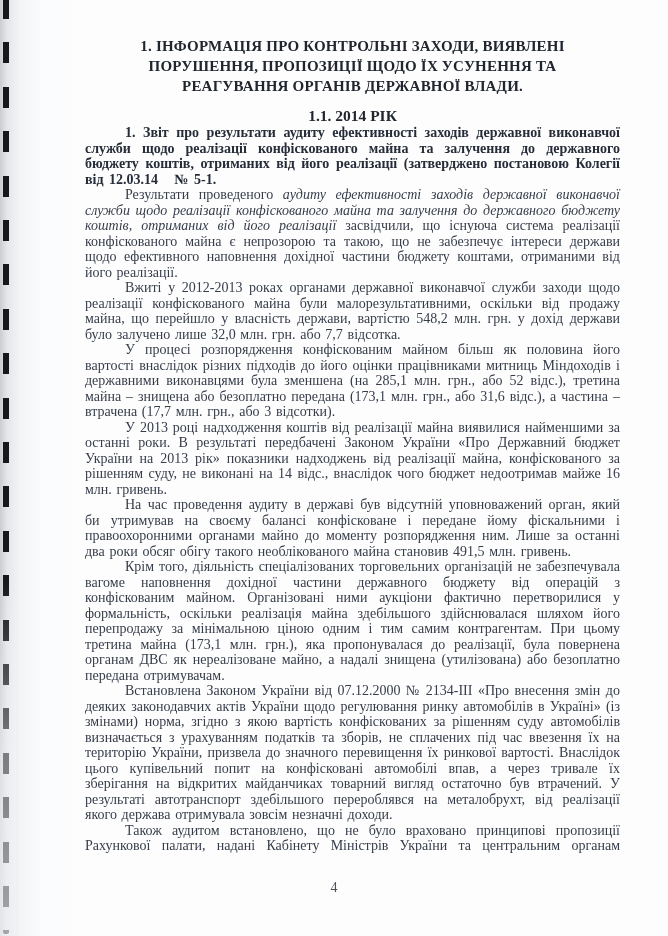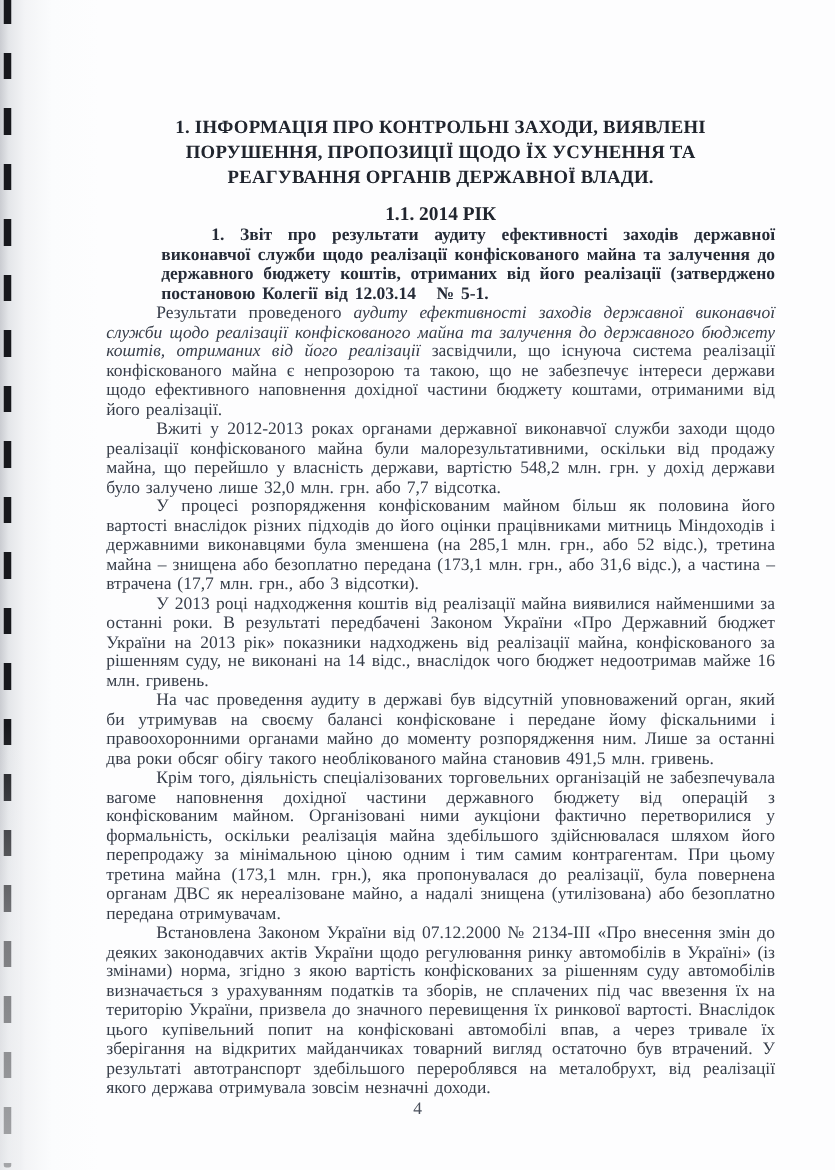--- a/index.html
+++ b/index.html
@@ -47,21 +47,21 @@
       rgba(248,249,250,0) 62%,
       rgba(244,245,247,0.45) 80%,
       rgba(241,242,244,0.65) 100%
     );
   }
   .content {
     position: absolute;
     left: 85px;
     top: 0;
     width: 535px;
-    padding-top: 92px;
+    padding-top: 36px;
   }
   h1.doc-title {
     margin: 0 auto;
     max-width: 505px;
     font-size: 15px;
     line-height: 20px;
     font-weight: bold;
     text-align: center;
     color: #20252e;
     letter-spacing: 0.2px;
@@ -79,21 +79,20 @@
     font-size: 14px;
     line-height: 15.5px;
     text-align: justify;
     text-indent: 40px;
     word-spacing: 1.2px;
   }
   .body-text p.bold {
     font-weight: bold;
     color: #262c38;
     word-spacing: 2px;
-    margin-left: 44px;
   }
   .body-text p i {
     font-style: italic;
   }
   .body-text p.justify-last {
     text-align-last: justify;
   }
   .page-number {
     position: absolute;
     left: 0;
@@ -129,19 +128,20 @@
       <p>У процесі розпорядження конфіскованим майном більш як половина його вартості внаслідок різних підходів до його оцінки працівниками митниць Міндоходів і державними виконавцями була зменшена (на 285,1 млн. грн., або 52 відс.), третина майна – знищена або безоплатно передана (173,1 млн. грн., або 31,6 відс.), а частина – втрачена (17,7 млн. грн., або 3 відсотки).</p>
 
       <p>У 2013 році надходження коштів від реалізації майна виявилися найменшими за останні роки. В результаті передбачені Законом України «Про Державний бюджет України на 2013 рік» показники надходжень від реалізації майна, конфіскованого за рішенням суду, не виконані на 14 відс., внаслідок чого бюджет недоотримав майже 16 млн. гривень.</p>
 
       <p>На час проведення аудиту в державі був відсутній уповноважений орган, який би утримував на своєму балансі конфісковане і передане йому фіскальними і правоохоронними органами майно до моменту розпорядження ним. Лише за останні два роки обсяг обігу такого необлікованого майна становив 491,5 млн. гривень.</p>
 
       <p>Крім того, діяльність спеціалізованих торговельних організацій не забезпечувала вагоме наповнення дохідної частини державного бюджету від операцій з конфіскованим майном. Організовані ними аукціони фактично перетворилися у формальність, оскільки реалізація майна здебільшого здійснювалася шляхом його перепродажу за мінімальною ціною одним і тим самим контрагентам. При цьому третина майна (173,1 млн. грн.), яка пропонувалася до реалізації, була повернена органам ДВС як нереалізоване майно, а надалі знищена (утилізована) або безоплатно передана отримувачам.</p>
 
       <p>Встановлена Законом України від 07.12.2000 № 2134-III «Про внесення змін до деяких законодавчих актів України щодо регулювання ринку автомобілів в Україні» (із змінами) норма, згідно з якою вартість конфіскованих за рішенням суду автомобілів визначається з урахуванням податків та зборів, не сплачених під час ввезення їх на територію України, призвела до значного перевищення їх ринкової вартості. Внаслідок цього купівельний попит на конфісковані автомобілі впав, а через тривале їх зберігання на відкритих майданчиках товарний вигляд остаточно був втрачений. У результаті автотранспорт здебільшого перероблявся на металобрухт, від реалізації якого держава отримувала зовсім незначні доходи.</p>
 
+      <p class="justify-last">Також аудитом встановлено, що не було враховано принципові пропозиції Рахункової палати, надані Кабінету Міністрів України та центральним органам</p>
 
     </div>
   </div>
 
   <div class="page-number">4</div>
 
 </div>
 
 </body></html>

